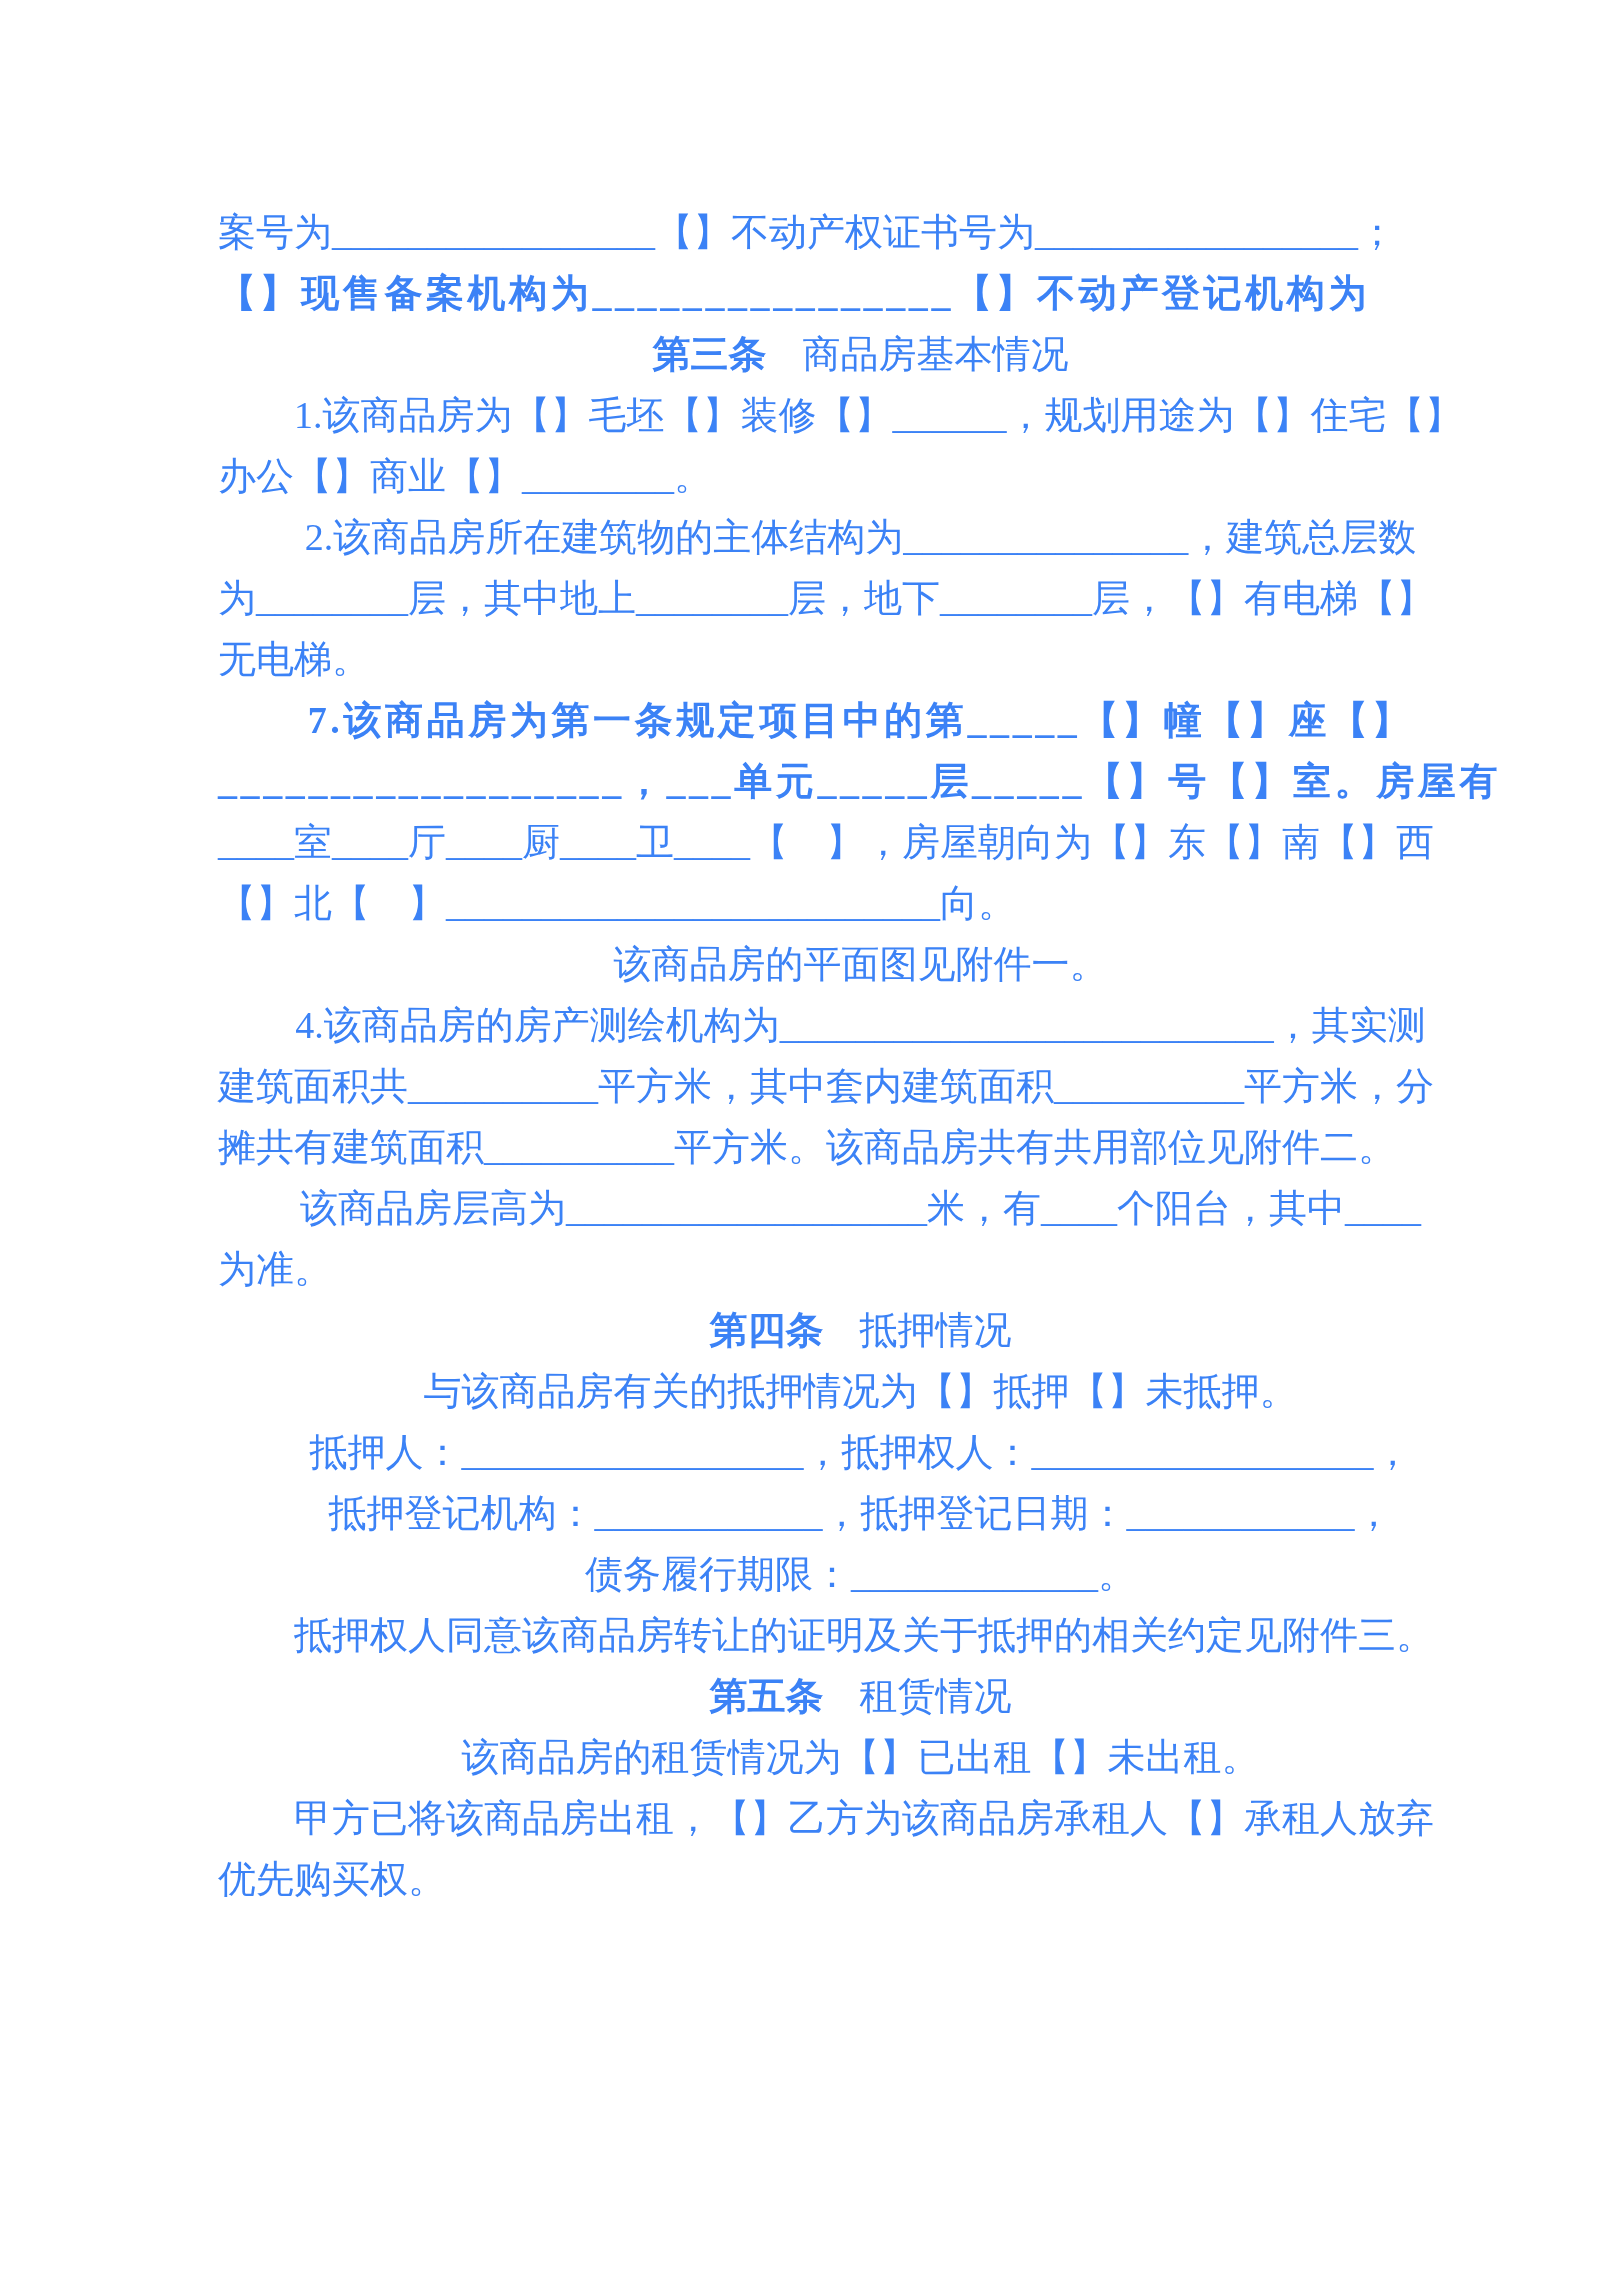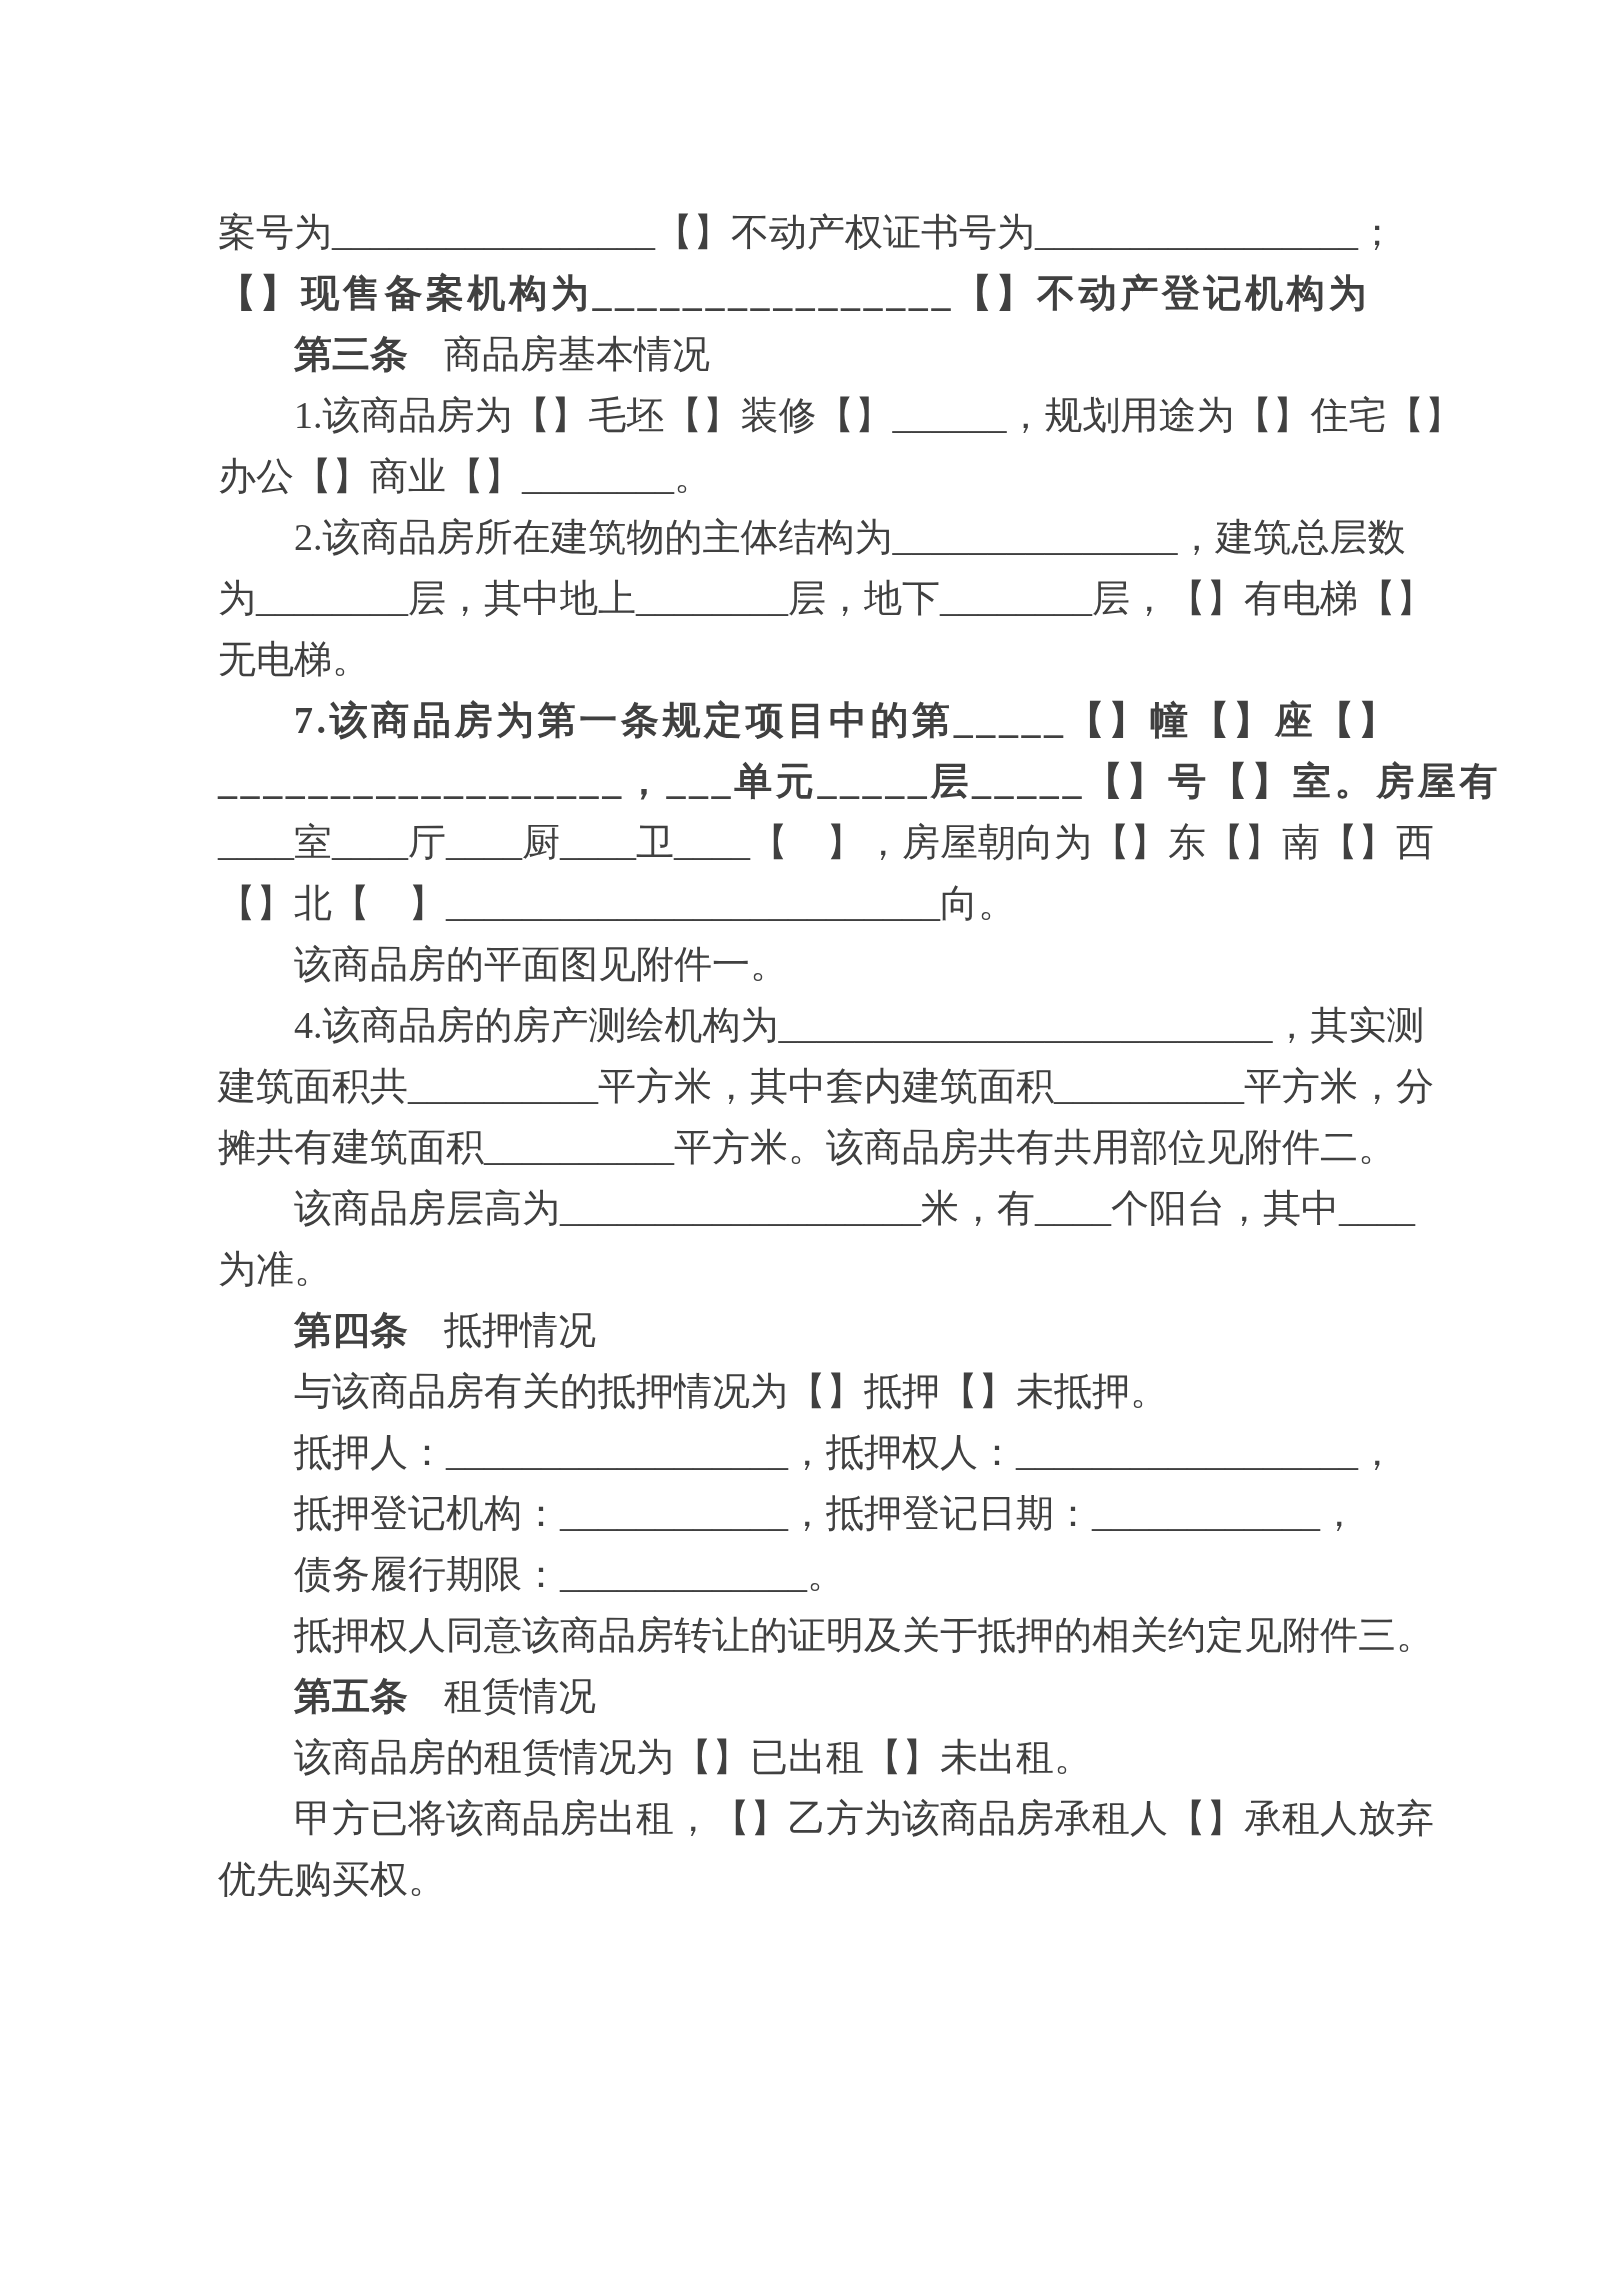--- a/index.html
+++ b/index.html
@@ -5,37 +5,37 @@
   html, body {
     margin: 0;
     padding: 0;
     background: #ffffff;
   }
   .page {
     position: relative;
     width: 1623px;
     height: 2086px;
     background: #ffffff;
-    color: #404040;
+    color: #3b82f6;
     font-family: "Liberation Serif", "DejaVu Serif", serif;
     overflow: hidden;
   }
   .content {
     position: absolute;
     left: 218px;
     top: 202px;
     width: 1209px;
   }
   .line {
     font-size: 38px;
     line-height: 61px;
     height: 61px;
     white-space: nowrap;
   }
-  .indent { text-indent: 76px; }
+  .indent { text-indent: 76px; text-align: center; }
   .t4 { letter-spacing: 3.6px; font-weight: bold; }
   .heading .hnum {
     font-weight: 700;
     margin-right: 36px;
   }
   .footer {
     position: absolute;
     top: 2135px;
     left: 0;
     width: 100%;

